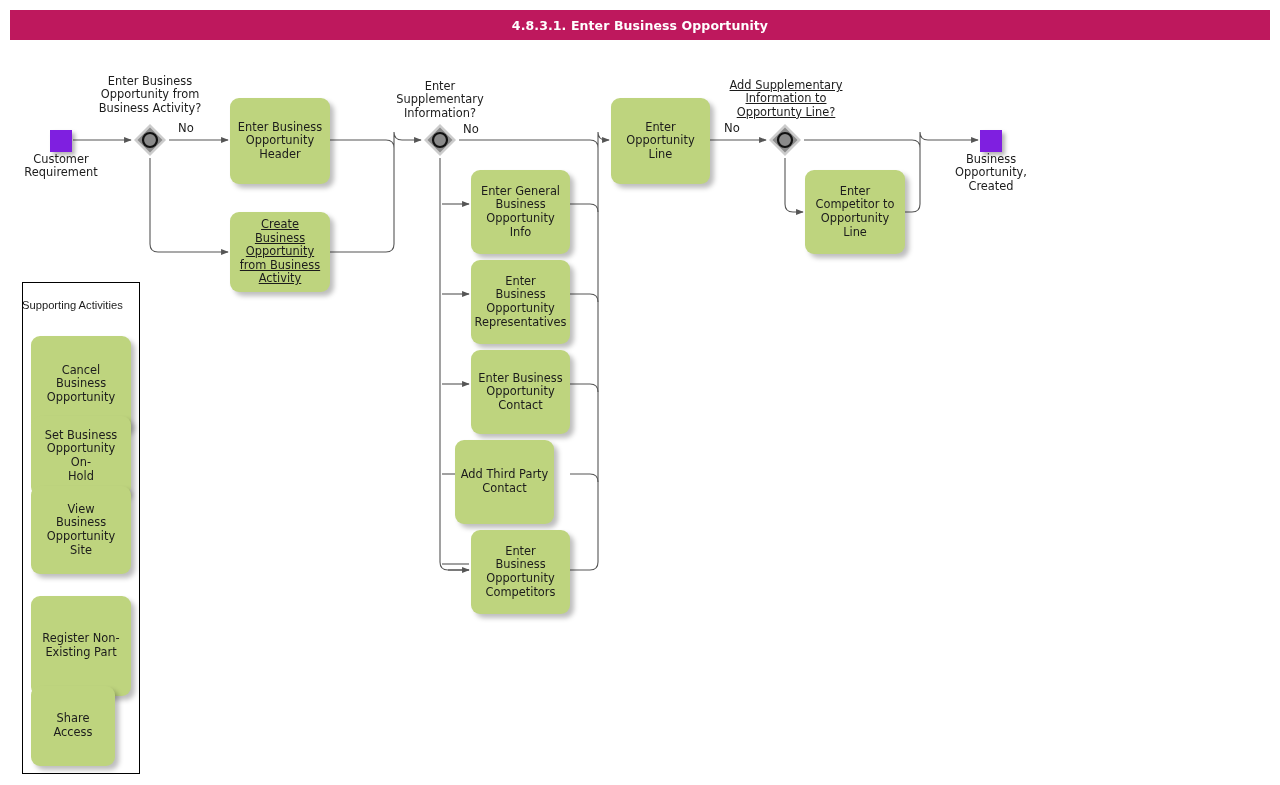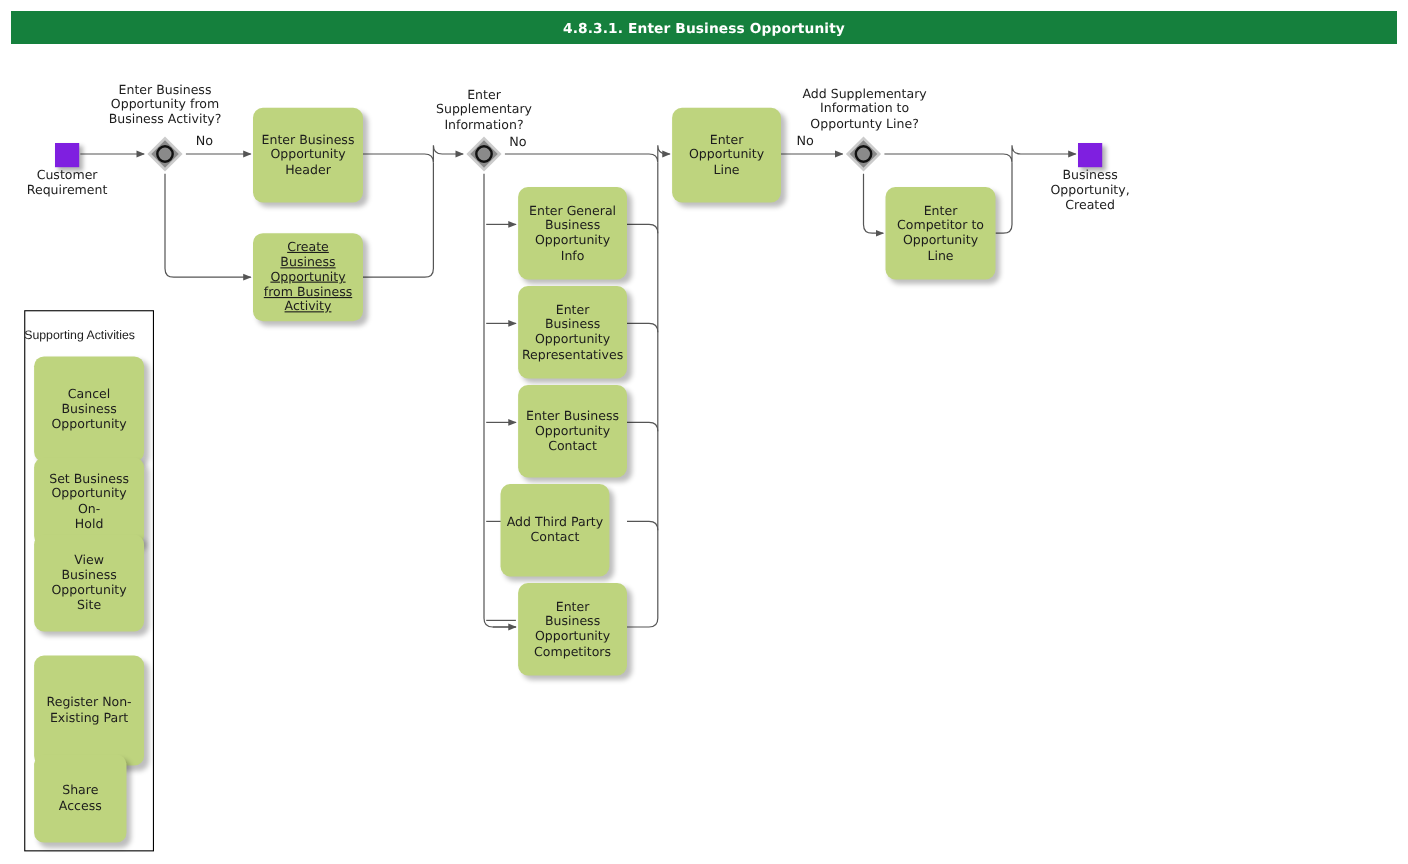--- a/index.html
+++ b/index.html
@@ -16,21 +16,21 @@
     font-family: "DejaVu Sans", sans-serif;
   }
 
   
   #title-bar {
     position: absolute;
     left: 10px;
     top: 10px;
     width: 1260px;
     height: 30px;
-    background: #15803d;
+    background: #be185d;
     color: #ffffff;
     font-family: "DejaVu Sans", sans-serif;
     font-size: 12.5px;
     font-weight: bold;
     display: flex;
     align-items: center;
     justify-content: center;
     letter-spacing: 0.1px;
     box-sizing: border-box;
   }
@@ -208,21 +208,21 @@
 Information?</div>
   <div class="edge-label" style="left:463px; top:123px;">No</div>
 
   <div class="gateway" style="left:768px; top:123px;">
     <svg width="34" height="34" viewBox="0 0 34 34" xmlns="http://www.w3.org/2000/svg">
       <polygon points="17,1 33,17 17,33 1,17" fill="#cccccc"></polygon>
       <polygon points="17,4.5 29.5,17 17,29.5 4.5,17" fill="#8a8a8a"></polygon>
       <circle cx="17" cy="17" r="7" fill="#8a8a8a" stroke="#111111" stroke-width="2.2"></circle>
     </svg>
   </div>
-  <div class="label" style="left: 712px; top: 79px; width: 148px; white-space: pre-line;">Add Supplementary
+  <div class="label" style="left: 712px; top: 79px; width: 148px; white-space: pre-line; text-decoration: underline;">Add Supplementary
 Information to
 Opportunty Line?</div>
   <div class="edge-label" style="left:724px; top:122px;">No</div>
 
   <div class="task" style="left: 230px; top: 98px; width: 100px; height: 86px; white-space: pre-line;">Enter Business
 Opportunity
 Header</div>
 
   <div class="task" style="left: 230px; top: 212px; width: 100px; height: 80px; white-space: pre-line; text-decoration: underline;">Create Business
 Opportunity
@@ -260,21 +260,21 @@
 Opportunity Line</div>
 
   <div class="event" style="left:980px; top:130px;"></div>
   <div class="label" style="left: 935px; top: 153px; width: 112px; white-space: pre-line;">Business
 Opportunity,
 Created</div>
 
   <div id="supporting-panel"></div>
   <div id="supporting-title">Supporting Activities</div>
 
-  <div class="task" style="left: 31px; top: 324px; width: 100px; height: 96px; white-space: pre-line;">Cancel
+  <div class="task" style="left: 31px; top: 336px; width: 100px; height: 96px; white-space: pre-line;">Cancel
 Business
 Opportunity</div>
 
   <div class="task" style="left: 31px; top: 416px; width: 100px; height: 80px; white-space: pre-line;">Set Business
 Opportunity On-
 Hold</div>
 
   <div class="task" style="left: 31px; top: 486px; width: 100px; height: 88px; white-space: pre-line;">View
 Business
 Opportunity

